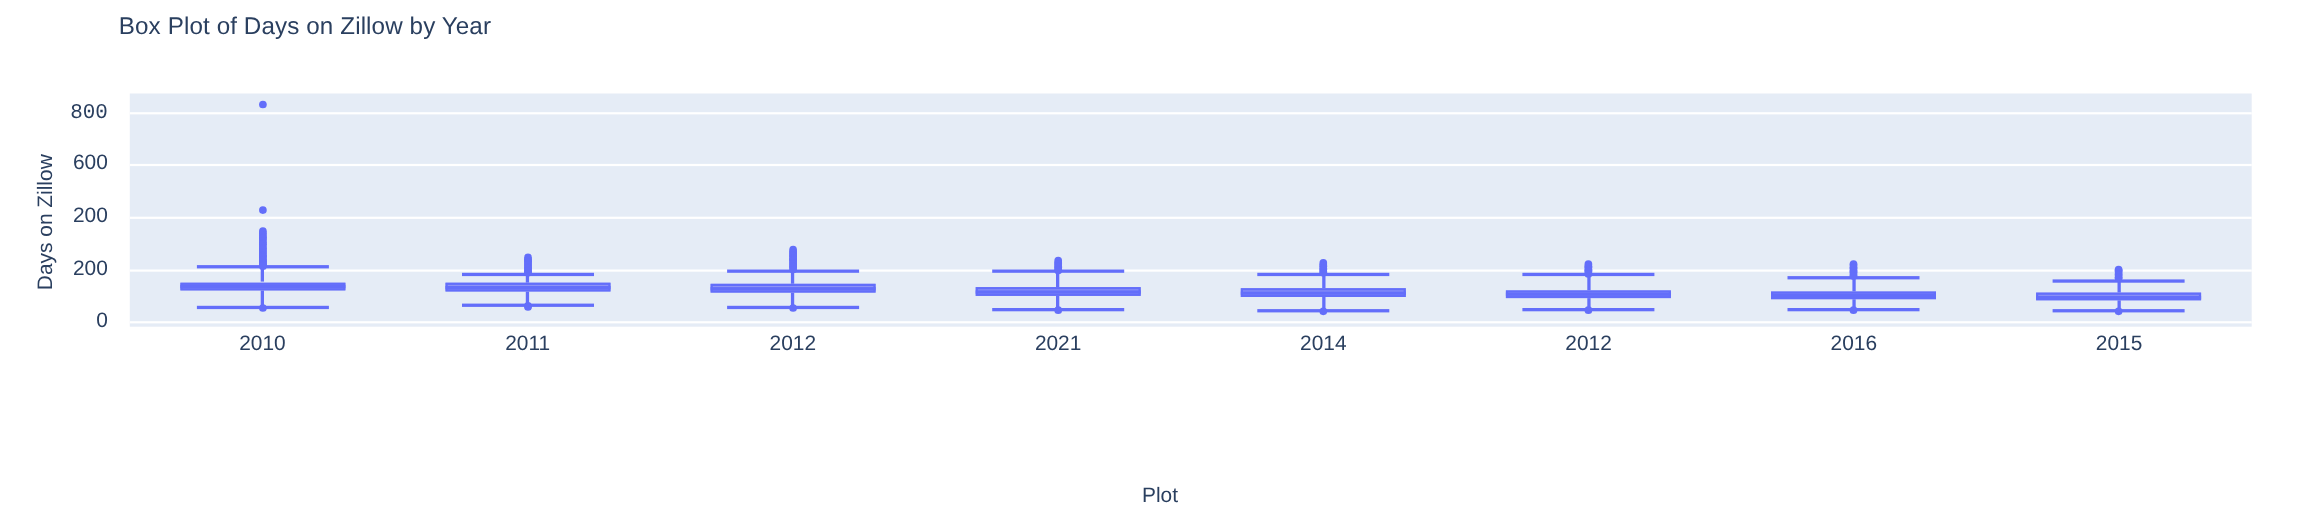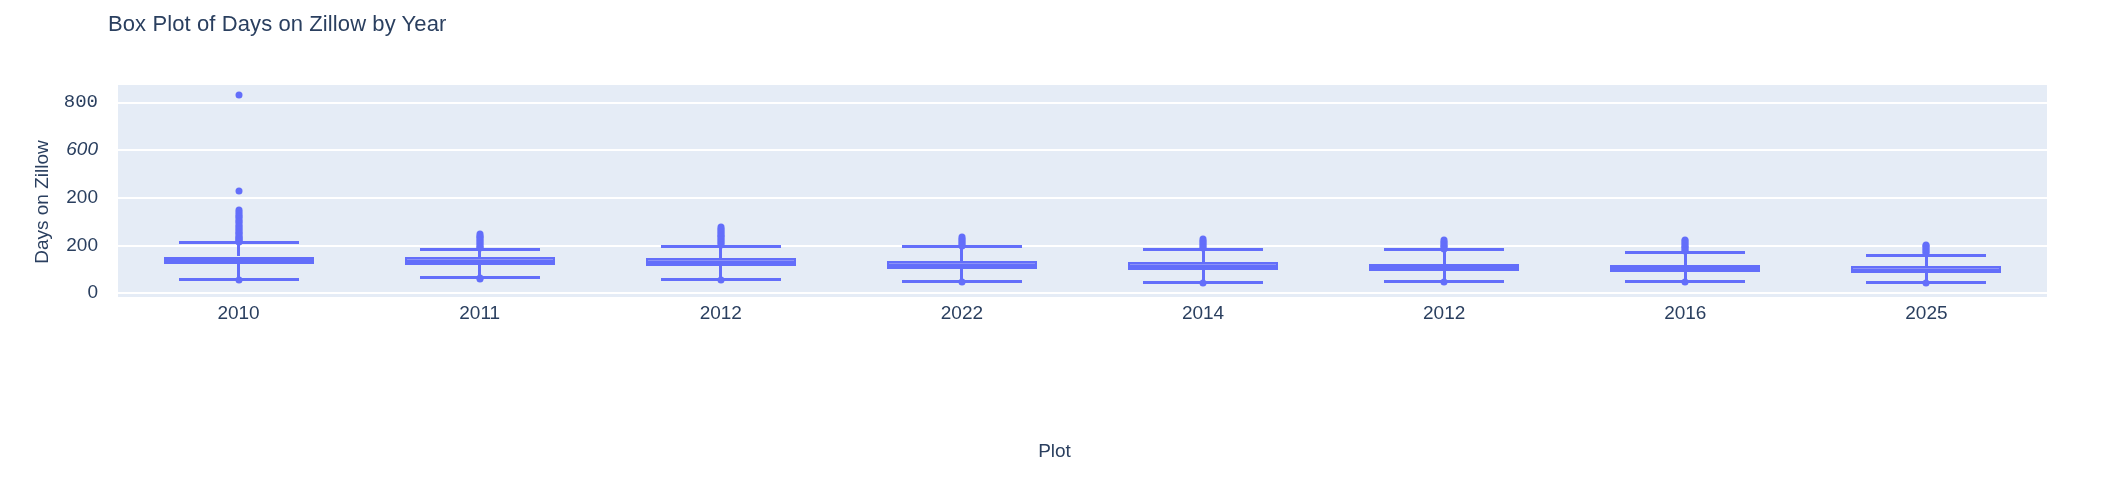--- a/index.html
+++ b/index.html
@@ -132,21 +132,21 @@
 <div id="figure">
 
   <div class="chart-title">Box Plot of Days on Zillow by Year</div>
 
   <div class="axis-title-y">Days on Zillow</div>
 
   <div id="ytick-labels">
       <div class="ytl" style="top: 207.236px;">0</div>
       <div class="ytl" style="top: 159.596px; margin-left: 43px;">200</div>
       <div class="ytl" style="top: 111.955px;">200</div>
-      <div class="ytl" style="top: 64.3146px; font-style: italic;">600</div>
+      <div class="ytl" style="top: 64.3146px;">600</div>
       <div class="ytl" style="top: 16.6742px; font-family: Liberation Mono, monospace;">800</div>
     </div>
 
   <div id="plot-area" style="background: rgb(229, 236, 246);">
     <div id="gridlines">
         <div class="gridline" style="top: 207.236px; background: rgb(255, 255, 255);"></div>
         <div class="gridline" style="top: 159.596px; background: rgb(255, 255, 255);"></div>
         <div class="gridline" style="top: 111.955px; background: rgb(255, 255, 255);"></div>
         <div class="gridline" style="top: 64.3146px; background: rgb(255, 255, 255);"></div>
         <div class="gridline" style="top: 16.6742px; background: rgb(255, 255, 255);"></div>
@@ -311,22 +311,22 @@
           <div class="bx-outlier" style="left: 1808.44px; bottom: 43.8292px; background: rgb(99, 110, 250);"></div>
           <div class="bx-outlier" style="left: 1808.44px; bottom: 14.2921px; background: rgb(99, 110, 250);"></div>
         </div>
       </div>
   </div>
 
   <div id="xtick-labels">
       <div class="xtl" style="left: 120.562px;">2010</div>
       <div class="xtl" style="left: 361.688px;">2011</div>
       <div class="xtl" style="left: 602.812px;">2012</div>
-      <div class="xtl" style="left: 843.938px;">2022</div>
+      <div class="xtl" style="left: 843.938px;">2021</div>
       <div class="xtl" style="left: 1085.06px;">2014</div>
       <div class="xtl" style="left: 1326.19px;">2012</div>
       <div class="xtl" style="left: 1567.31px;">2016</div>
-      <div class="xtl" style="left: 1808.44px;">2025</div>
+      <div class="xtl" style="left: 1808.44px;">2015</div>
     </div>
 
   <div class="axis-title-x">Plot</div>
 
 </div>
 
 </body></html>

